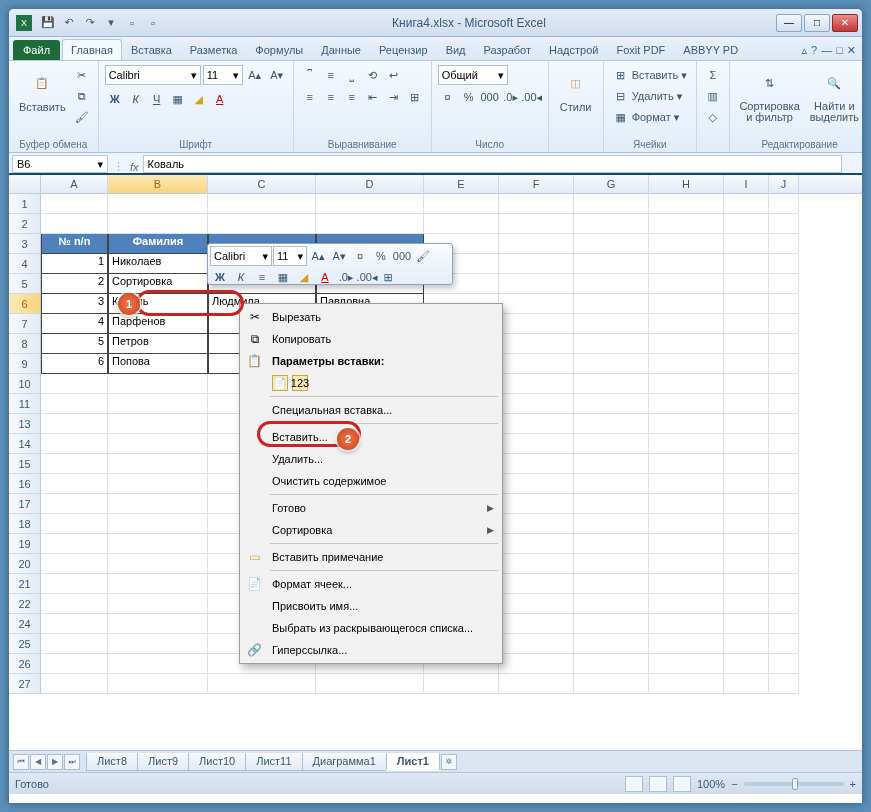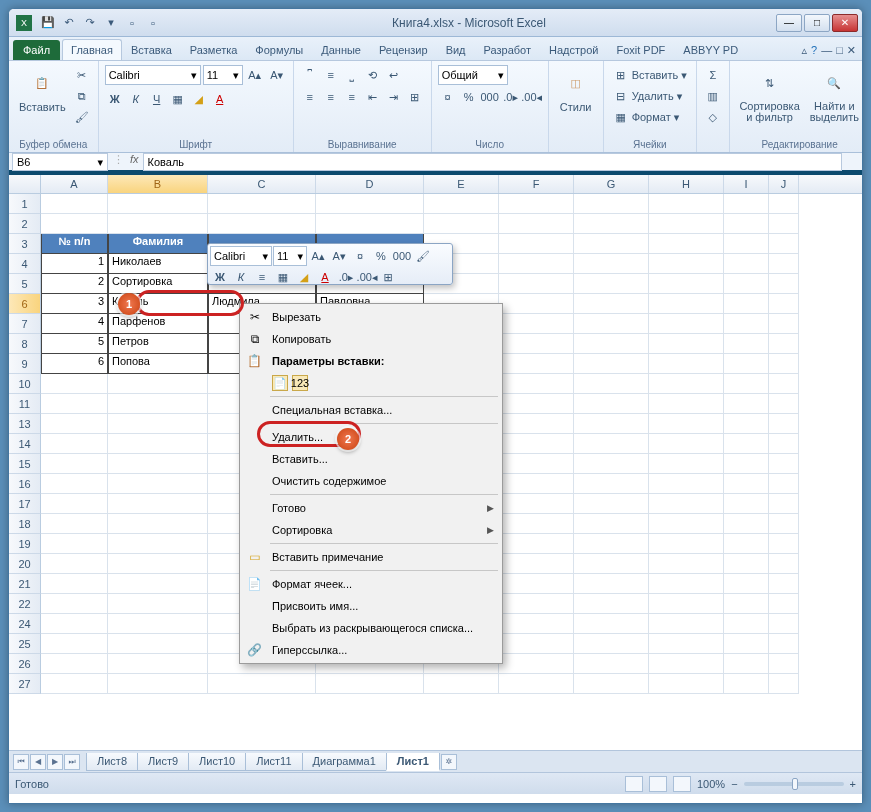--- a/index.html
+++ b/index.html
@@ -24,21 +24,21 @@
     .rgroup-label{text-align:center;color:#5a7291;font-size:10px;padding-top:1px}
     .rbtn-lg{display:flex;flex-direction:column;align-items:center;gap:2px;padding:2px 4px;color:#3b5874;min-width:42px}
     .rbtn-sm-col{display:flex;flex-direction:column;gap:1px}
     .rbtn-sm{display:flex;align-items:center;gap:3px;padding:1px 3px;color:#3b5874;height:20px;font-size:11px}
     .ricon{width:16px;height:16px;display:inline-flex;align-items:center;justify-content:center}
     .ricon-lg{width:32px;height:32px}
     .font-sel{display:flex;gap:2px;margin-bottom:2px}
     .combo{border:1px solid #a9bfd8;background:#fff;height:20px;display:flex;align-items:center;padding:0 3px;font-size:11px}
     .btnrow{display:flex;gap:1px}
     .sbtn{width:20px;height:20px;display:flex;align-items:center;justify-content:center;color:#3b5874;font-size:11px}
-    .fbar{height:22px;background:#eef4fb;border-bottom:5px solid #0c4a6e;display:flex;align-items:flex-start}
+    .fbar{height:22px;background:#eef4fb;border-bottom:2px solid #0c4a6e;display:flex;align-items:flex-end}
     .namebox{width:96px;border:1px solid #b8c9de;background:#fff;margin:0 3px;height:18px;display:flex;align-items:center;padding:0 4px;justify-content:space-between}
     .fx{padding:0 4px;color:#666;font-style:italic}
     .fbar-input{flex:1;border:1px solid #b8c9de;background:#fff;height:18px;margin-right:20px;padding:0 4px;display:flex;align-items:center}
     .grid-area{position:relative;background:#fff;height:575px}
     .colheads{display:flex;height:19px;background:linear-gradient(#f7f9fc,#e4ebf4);border-bottom:1px solid #b9cce0;position:relative}
     .corner{width:32px;border-right:1px solid #b9cce0;background:linear-gradient(#f7f9fc,#e4ebf4)}
     .colhead{border-right:1px solid #ccd9e8;display:flex;align-items:center;justify-content:center;color:#3b5874}
     .colhead.sel{background:linear-gradient(#fde8b8,#f9d47e);color:#a06514}
     .rows{overflow:hidden}
     .row{display:flex;height:20px}
@@ -656,24 +656,24 @@
       <div class="ctxitem" style="padding-left:30px;gap:4px">
         <span class="ricon" style="border:1px solid #c9a84a;background:#f9e9b8">📄</span>
         <span class="ricon" style="border:1px solid #c9a84a;background:#f9e9b8">123</span>
       </div>
       <div class="ctxsep"></div>
       <div class="ctxitem">
           <span>Специальная вставка...</span>
         </div>
       <div class="ctxsep"></div>
       <div class="ctxitem">
+          <span>Вставить...</span>
+        </div>
+      <div class="ctxitem">
           <span>Удалить...</span>
-        </div>
-      <div class="ctxitem">
-          <span>Вставить...</span>
         </div>
       <div class="ctxitem">
           <span>Очистить содержимое</span>
         </div>
       <div class="ctxsep"></div>
       <div class="ctxitem">
           <span>Готово</span>
           <span class="ctxarrow">▶</span>
         </div>
       <div class="ctxitem">

